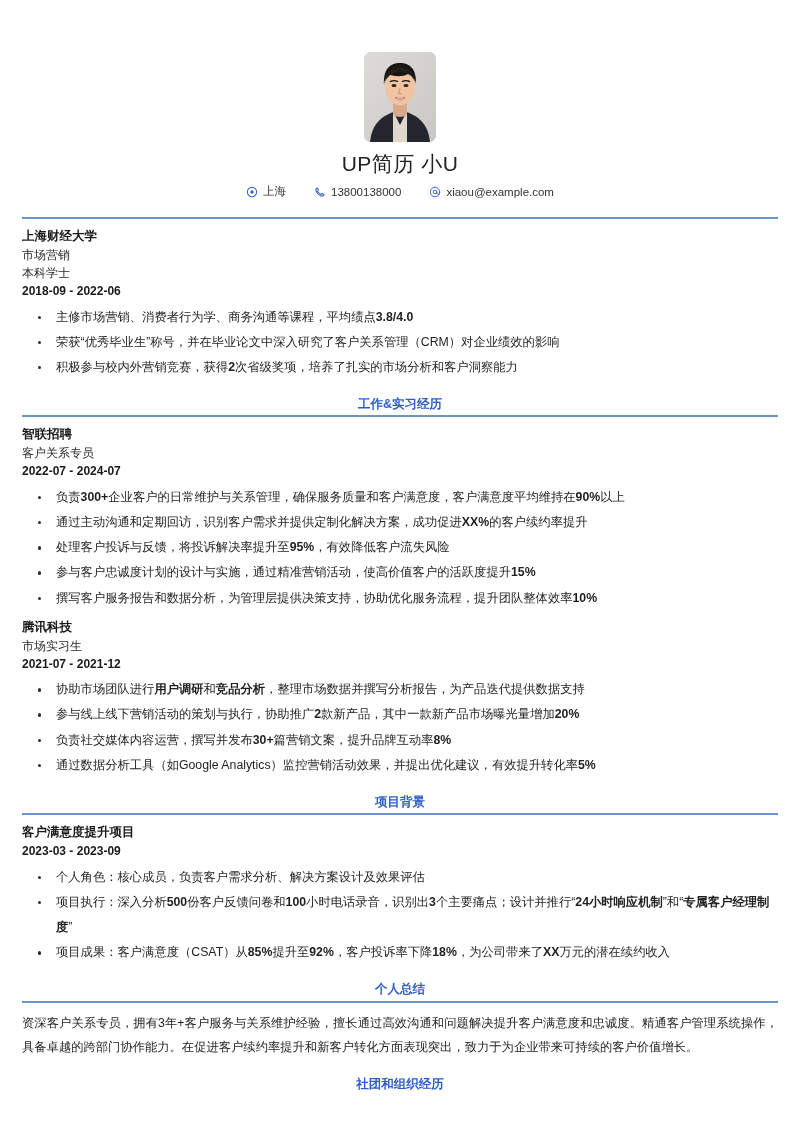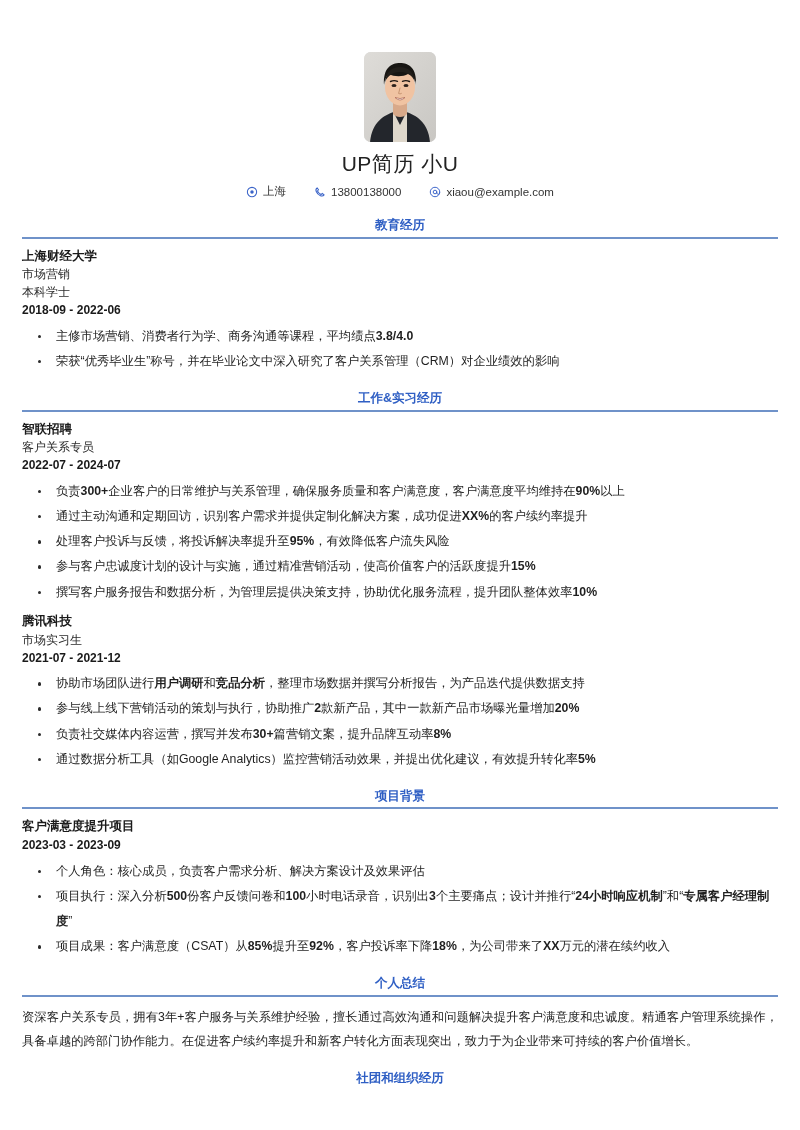--- a/index.html
+++ b/index.html
@@ -207,30 +207,30 @@
           </svg>
         </span>
         <span>xiaou@example.com</span>
       </span>
 
     </div>
   </div>
 
   <div id="sections-root">
       <div class="section">
-        <div class="sec-title">教育经历</div>
         <div class="sec-rule"></div>
         <div class="entry">
           <div class="entry-org">上海财经大学</div>
           <div class="entry-role">市场营销</div>
           <div class="entry-role">本科学士</div>
           <div class="entry-date">2018-09 - 2022-06</div>
           <ul class="bullets">
             <li>主修市场营销、消费者行为学、商务沟通等课程，平均绩点<b>3.8/4.0</b></li>
             <li>荣获“优秀毕业生”称号，并在毕业论文中深入研究了客户关系管理（CRM）对企业绩效的影响</li>
+            <li>积极参与校内外营销竞赛，获得<b>2</b>次省级奖项，培养了扎实的市场分析和客户洞察能力</li>
           </ul>
         </div>
       </div>
       <div class="section">
         <div class="sec-title">工作&amp;实习经历</div>
         <div class="sec-rule"></div>
         <div class="entry">
           <div class="entry-org">智联招聘</div>
           <div class="entry-role">客户关系专员</div>
           <div class="entry-date">2022-07 - 2024-07</div>

